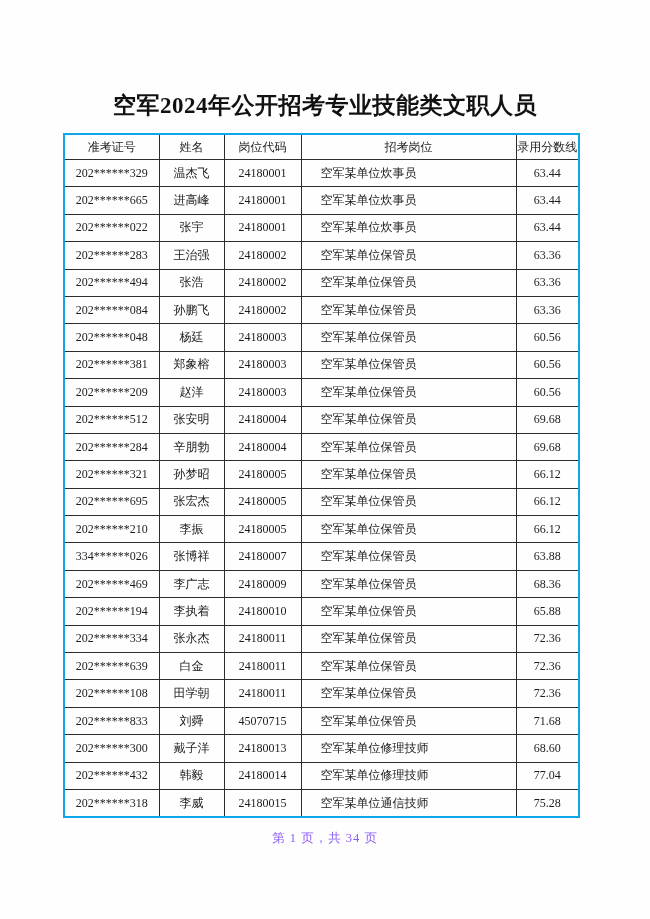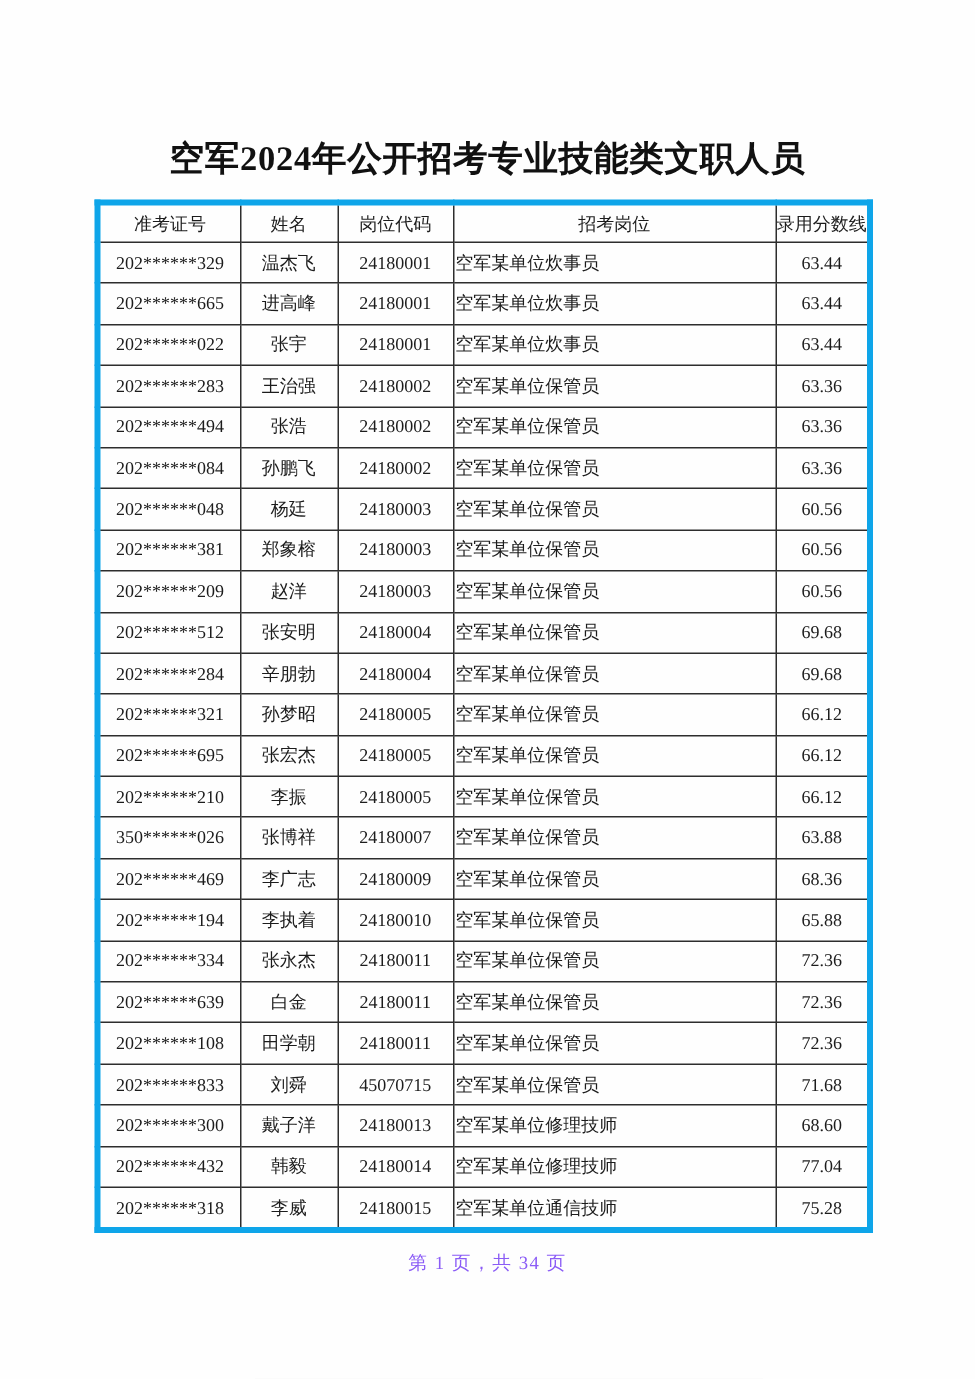--- a/index.html
+++ b/index.html
@@ -22,38 +22,38 @@
     font-size: 23px;
     line-height: 28px;
     color: #111;
     letter-spacing: 0.5px;
   }
   table.roster {
     border-collapse: collapse;
     table-layout: fixed;
     width: 515px;
     margin: 13px 0 0 63px;
-    border: 4px solid #0ea5e9;
+    border: 2px solid #0ea5e9;
   }
   table.roster th, table.roster td {
     border: 1px solid #2d2d2d;
     font-size: 12px;
     font-weight: normal;
     text-align: center;
     vertical-align: middle;
     padding: 0;
     overflow: hidden;
     white-space: nowrap;
     color: #1c1c1c;
   }
   table.roster th { height: 24px; }
   table.roster td { height: 26.4px; }
   table.roster td.pos-col {
     text-align: left;
-    padding-left: 1px;
+    padding-left: 19px;
   }
   .page-footer {
     margin-top: 12px;
     text-align: center;
     font-size: 12.5px;
     color: #8b5cf6;
     letter-spacing: 1px;
   }
 </style>
 </head>
@@ -175,21 +175,21 @@
           <td>66.12</td>
         </tr>
         <tr>
           <td>202******210</td>
           <td>李振</td>
           <td>24180005</td>
           <td class="pos-col">空军某单位保管员</td>
           <td>66.12</td>
         </tr>
         <tr>
-          <td>350******026</td>
+          <td>334******026</td>
           <td>张博祥</td>
           <td>24180007</td>
           <td class="pos-col">空军某单位保管员</td>
           <td>63.88</td>
         </tr>
         <tr>
           <td>202******469</td>
           <td>李广志</td>
           <td>24180009</td>
           <td class="pos-col">空军某单位保管员</td>

